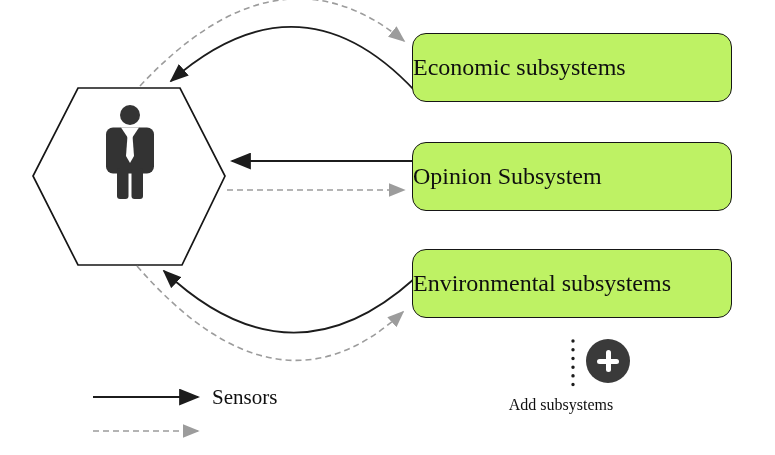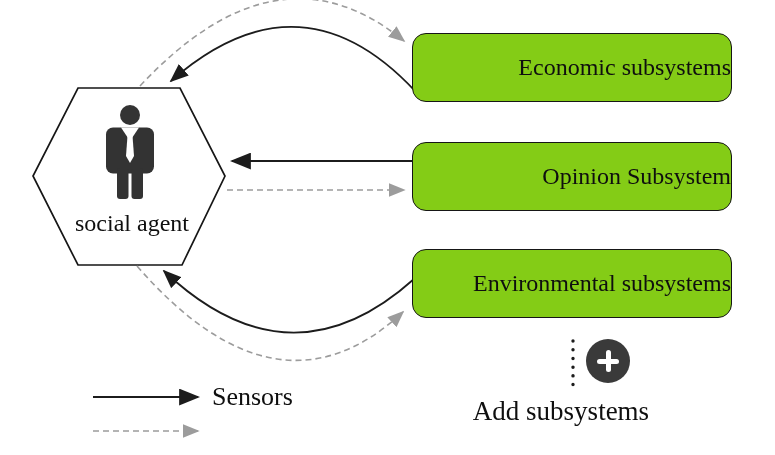--- a/index.html
+++ b/index.html
@@ -8,46 +8,46 @@
     width:775px; height:455px;
     background:#ffffff;
     font-family:"Liberation Serif", serif;
     overflow:hidden;
   }
   .diagram-svg { position:absolute; left:0; top:0; width:775px; height:455px; }
 
   .subsys {
     position:absolute;
     left:412px; width:320px; height:69px;
-    background:#84cc16;
+    background:#bef264;
     border:1.5px solid #161616;
     border-radius:14px;
-    display:flex; align-items:center; justify-content:flex-end;
+    display:flex; align-items:center; justify-content:flex-start;
     font-size:24px; color:#0f0f0f;
     box-sizing:border-box;
   }
   .subsys.s1 { top:33px; }
   .subsys.s2 { top:142px; }
   .subsys.s3 { top:249px; }
 
   .agent-label {
     position:absolute; left:50px; top:210px; width:164px;
     text-align:center; font-size:24px; color:#0f0f0f;
   }
 
   .legend-label {
     position:absolute; left:212px;
-    font-size:26px; color:#0f0f0f; line-height:24px;
+    font-size:21px; color:#0f0f0f; line-height:24px;
   }
   .legend-label.sensors   { top:385px; }
   .legend-label.actuators { top:419px; }
 
   .add-label {
     position:absolute; left:455px; top:396px; width:212px;
-    text-align:center; font-size:27px; color:#0f0f0f;
+    text-align:center; font-size:16px; color:#0f0f0f;
   }
 
   .add-btn {
     position:absolute; left:586px; top:339px;
     width:44px; height:44px; border-radius:50%;
     background:#3a3a3a; border:none; cursor:pointer; padding:0;
   }
   .add-btn .bar-h, .add-btn .bar-v {
     position:absolute; background:#ffffff; border-radius:2.5px;
   }
@@ -101,21 +101,20 @@
   <div class="subsys s1">
     <span>Economic subsystems</span>
   </div>
   <div class="subsys s2">
     <span>Opinion Subsystem</span>
   </div>
   <div class="subsys s3">
     <span>Environmental subsystems</span>
   </div>
 
-  <div class="agent-label">social agent</div>
 
   <div class="legend-label sensors">Sensors</div>
 
   <button class="add-btn" type="button">
     <span class="bar-h"></span>
     <span class="bar-v"></span>
   </button>
   <div class="add-label">Add subsystems</div>
 
 </div>

